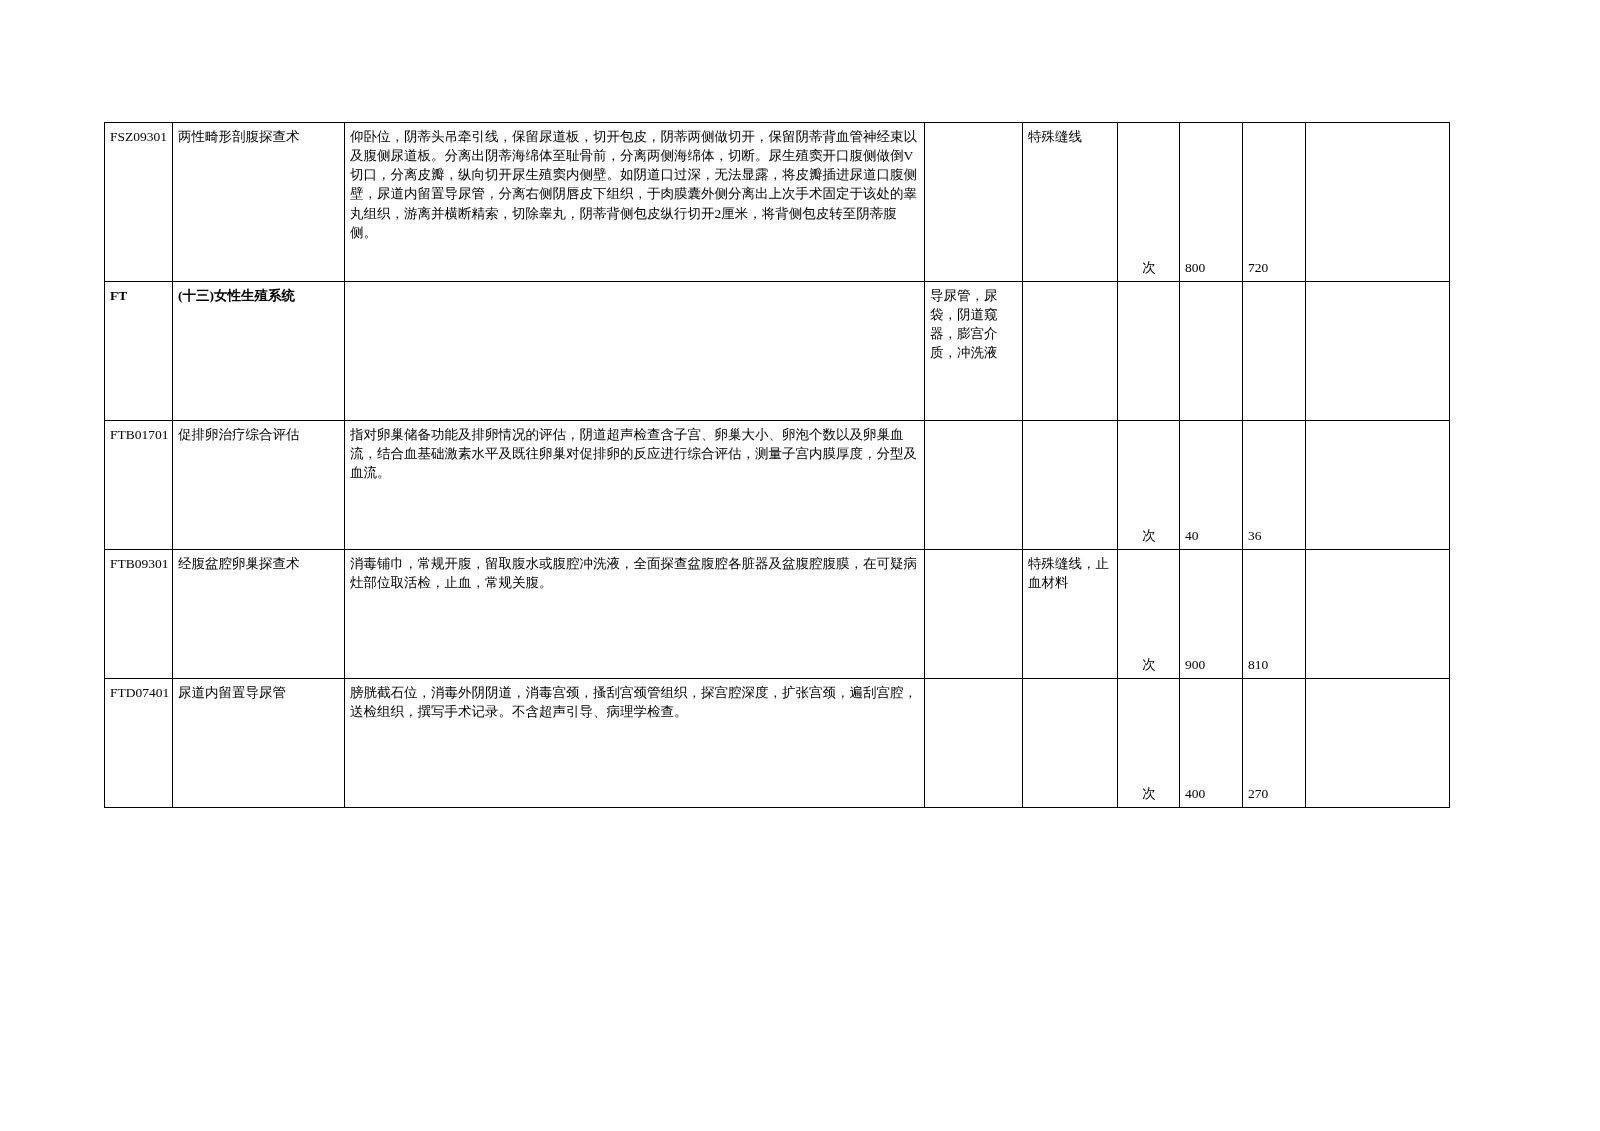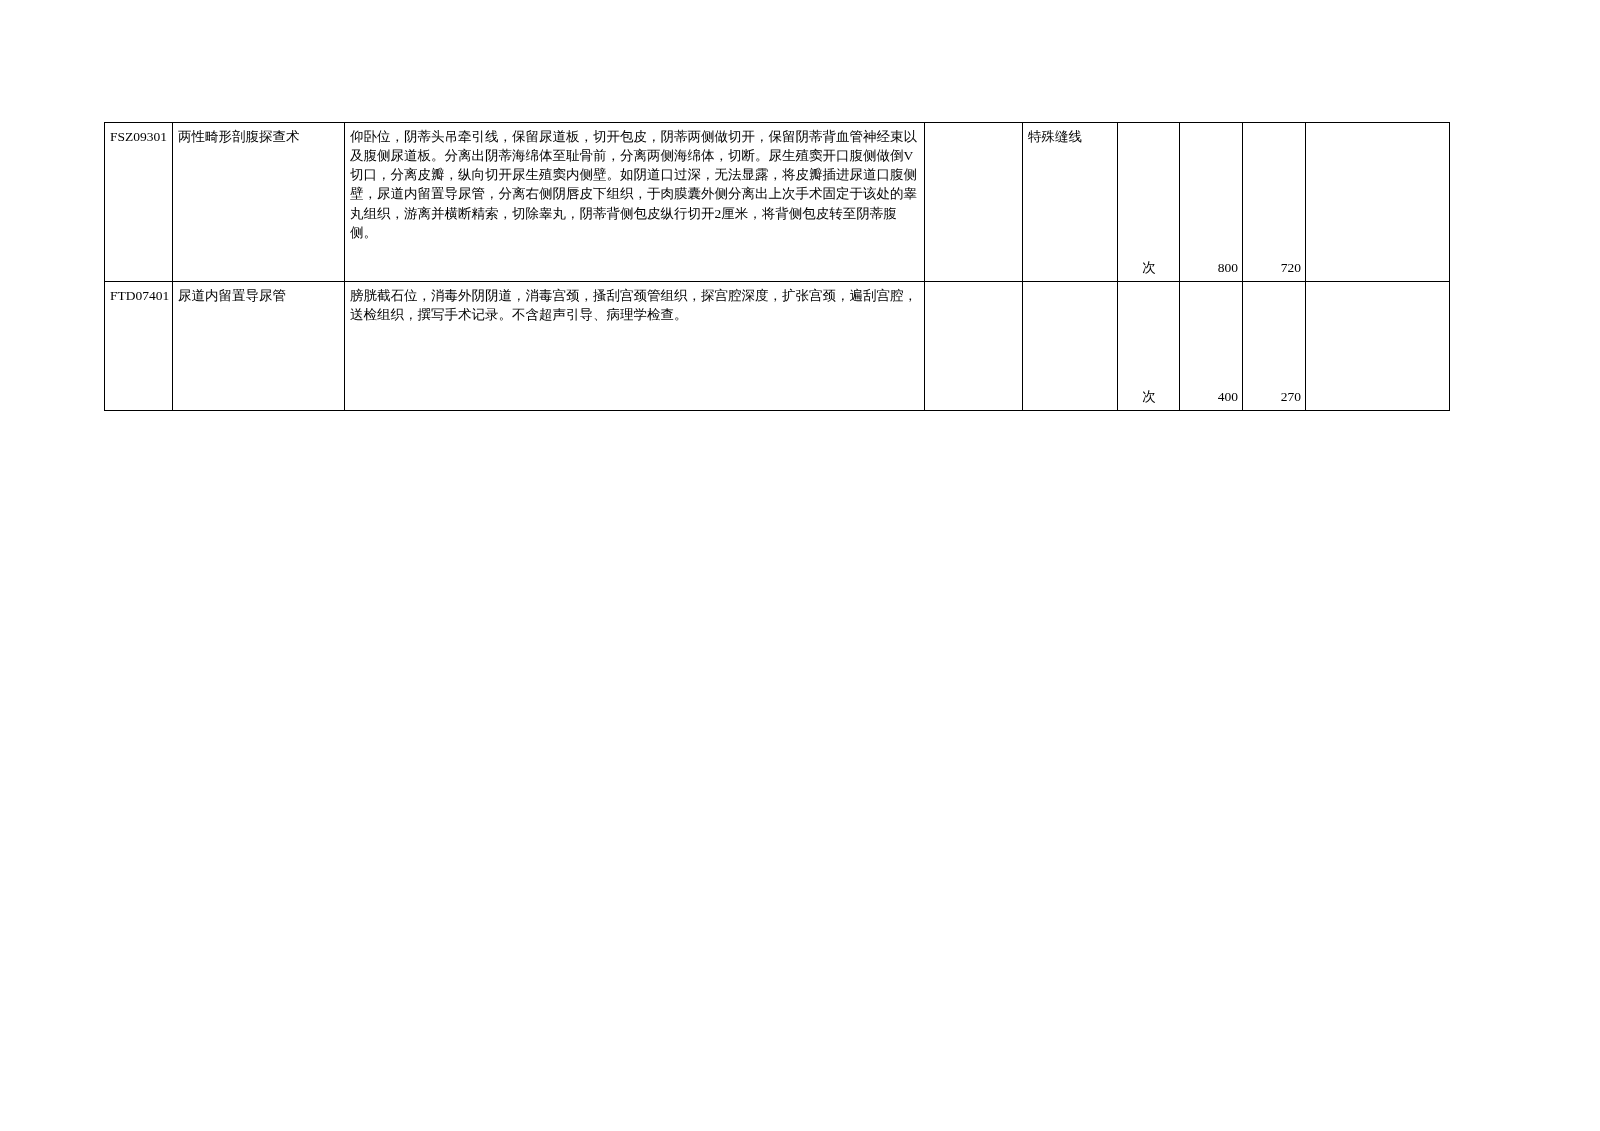--- a/index.html
+++ b/index.html
@@ -49,21 +49,21 @@
   col.c-note    { width: 144px; }
 
   .cell-code { white-space: nowrap; }
   .bold { font-weight: bold; }
   .center-mid {
     text-align: center;
     vertical-align: bottom !important;
     padding-bottom: 10px;
   }
   .num {
-    text-align: right;
+    text-align: left;
     vertical-align: bottom !important;
     padding-bottom: 10px;
   }
   .content-cell { line-height: 1.5; }
   .mat-cell { line-height: 1.5; }
   .row-tall td { height: 150px; }
   .row-mid td { height: 120px; }
   .row-group td { height: 130px; }
 </style>
 </head>
@@ -90,22 +90,55 @@
           <td>两性畸形剖腹探查术</td>
           <td class="content-cell">仰卧位，阴蒂头吊牵引线，保留尿道板，切开包皮，阴蒂两侧做切开，保留阴蒂背血管神经束以及腹侧尿道板。分离出阴蒂海绵体至耻骨前，分离两侧海绵体，切断。尿生殖窦开口腹侧做倒V切口，分离皮瓣，纵向切开尿生殖窦内侧壁。如阴道口过深，无法显露，将皮瓣插进尿道口腹侧壁，尿道内留置导尿管，分离右侧阴唇皮下组织，于肉膜囊外侧分离出上次手术固定于该处的睾丸组织，游离并横断精索，切除睾丸，阴蒂背侧包皮纵行切开2厘米，将背侧包皮转至阴蒂腹侧。</td>
           <td class="mat-cell"></td>
           <td class="mat-cell">特殊缝线</td>
           <td class="center-mid">次</td>
           <td class="num">800</td>
           <td class="num">720</td>
           <td></td>
         </tr>
 
+        <tr class="row-group">
+          <td class="cell-code bold">FT</td>
+          <td class="bold">(十三)女性生殖系统</td>
+          <td class="content-cell"></td>
+          <td class="mat-cell">导尿管，尿袋，阴道窥器，膨宫介质，冲洗液</td>
+          <td class="mat-cell"></td>
+          <td class="center-mid"></td>
+          <td class="num"></td>
+          <td class="num"></td>
+          <td></td>
+        </tr>
 
+        <tr class="row-mid">
+          <td class="cell-code">FTB01701</td>
+          <td>促排卵治疗综合评估</td>
+          <td class="content-cell">指对卵巢储备功能及排卵情况的评估，阴道超声检查含子宫、卵巢大小、卵泡个数以及卵巢血流，结合血基础激素水平及既往卵巢对促排卵的反应进行综合评估，测量子宫内膜厚度，分型及血流。</td>
+          <td class="mat-cell"></td>
+          <td class="mat-cell"></td>
+          <td class="center-mid">次</td>
+          <td class="num">40</td>
+          <td class="num">36</td>
+          <td></td>
+        </tr>
 
+        <tr class="row-mid">
+          <td class="cell-code">FTB09301</td>
+          <td>经腹盆腔卵巢探查术</td>
+          <td class="content-cell">消毒铺巾，常规开腹，留取腹水或腹腔冲洗液，全面探查盆腹腔各脏器及盆腹腔腹膜，在可疑病灶部位取活检，止血，常规关腹。</td>
+          <td class="mat-cell"></td>
+          <td class="mat-cell">特殊缝线，止血材料</td>
+          <td class="center-mid">次</td>
+          <td class="num">900</td>
+          <td class="num">810</td>
+          <td></td>
+        </tr>
 
 
         <tr class="row-mid">
           <td class="cell-code">FTD07401</td>
           <td>尿道内留置导尿管</td>
           <td class="content-cell">膀胱截石位，消毒外阴阴道，消毒宫颈，搔刮宫颈管组织，探宫腔深度，扩张宫颈，遍刮宫腔，送检组织，撰写手术记录。不含超声引导、病理学检查。</td>
           <td class="mat-cell"></td>
           <td class="mat-cell"></td>
           <td class="center-mid">次</td>
           <td class="num">400</td>

